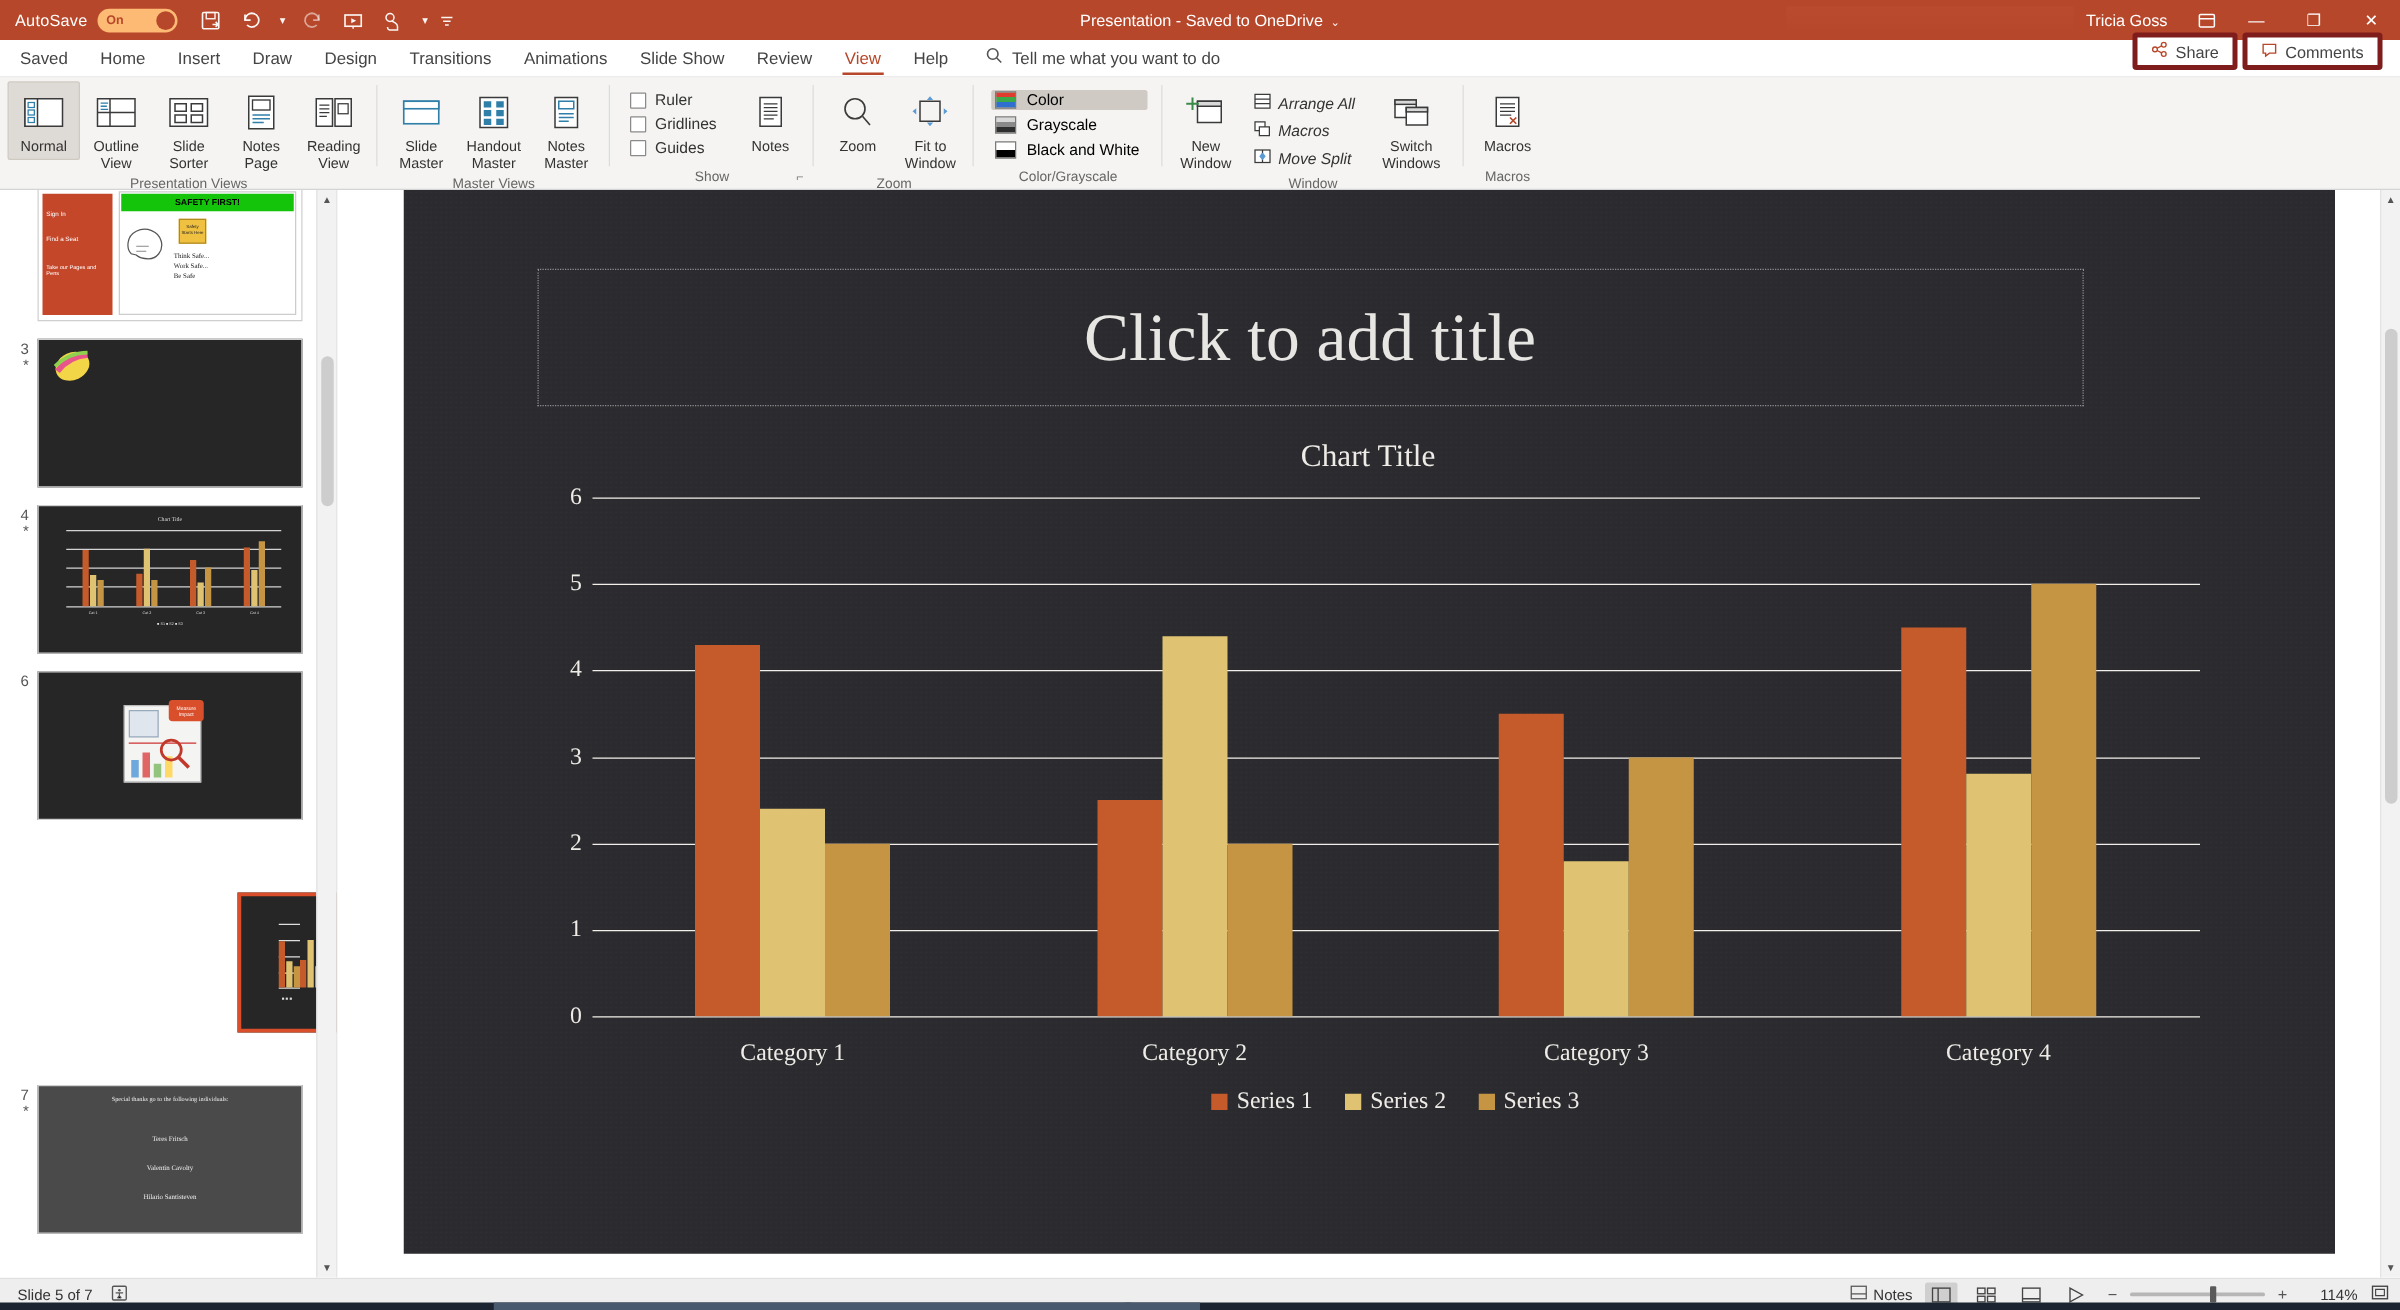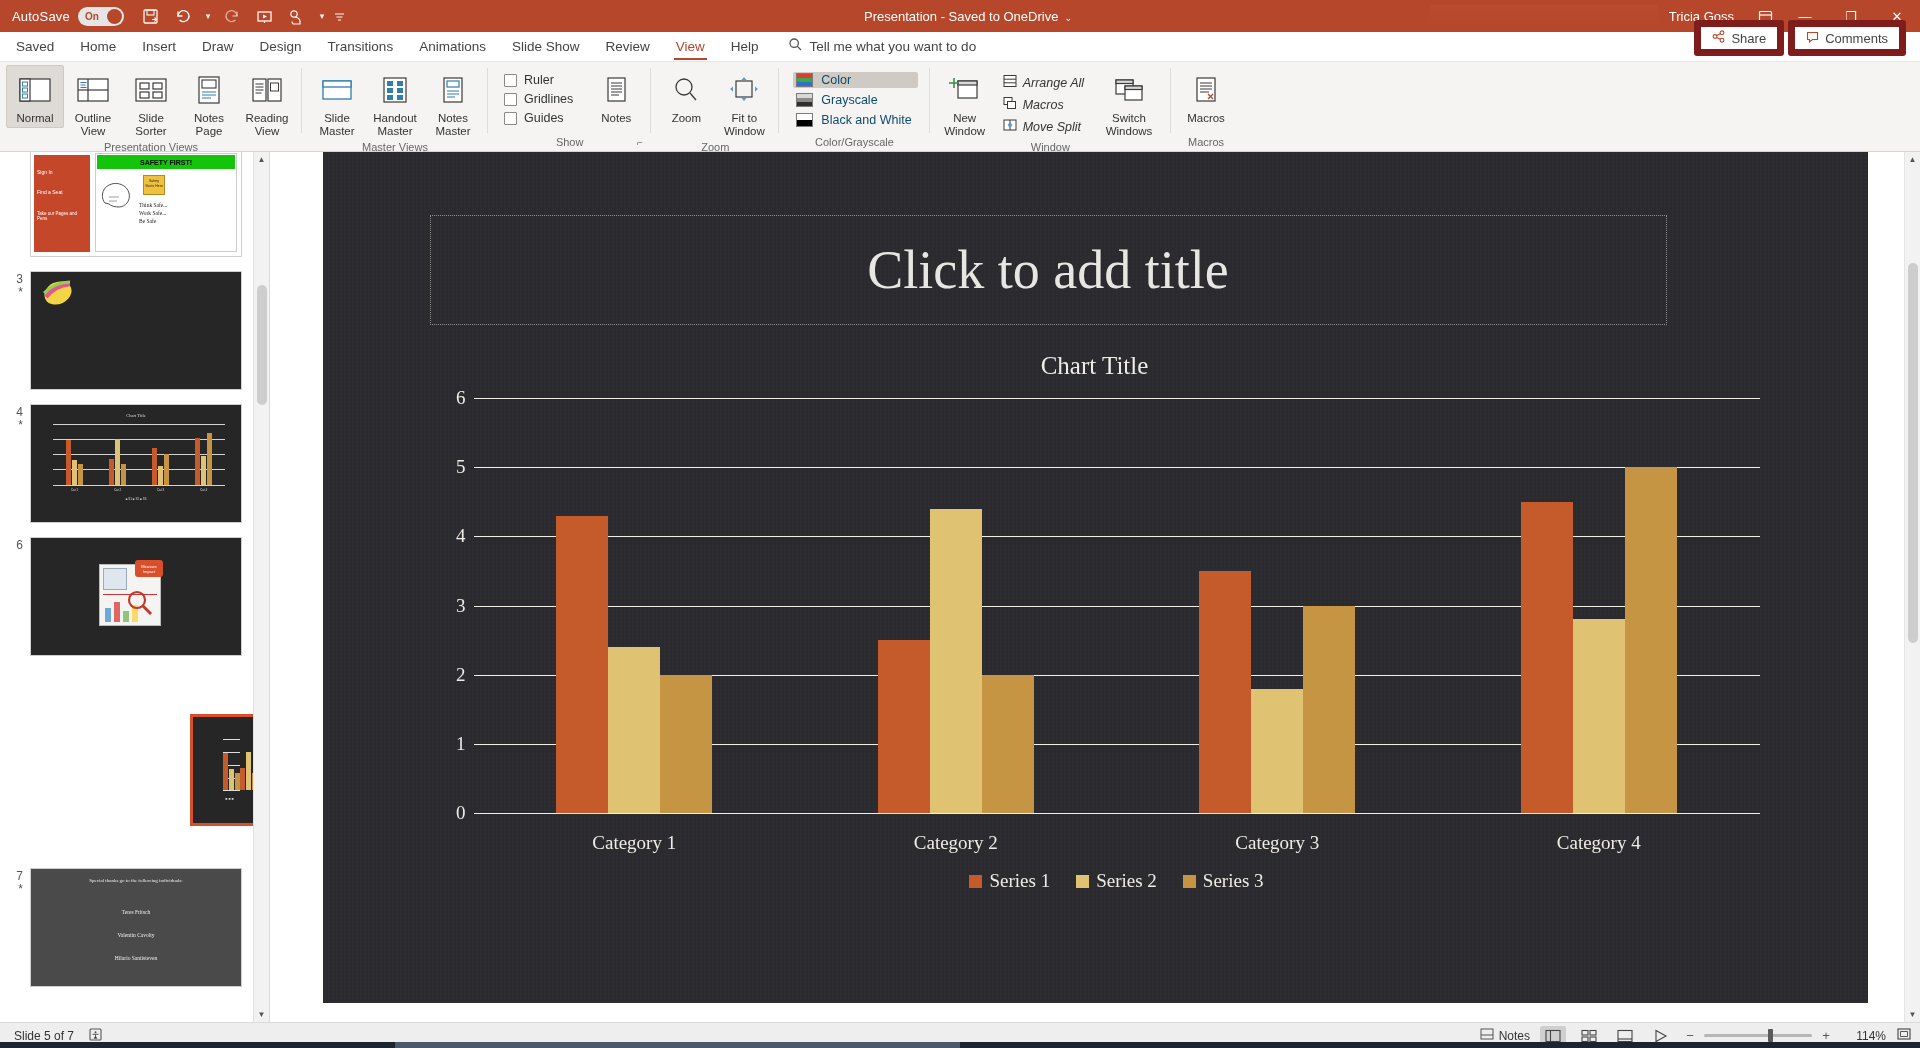--- a/index.html
+++ b/index.html
@@ -12,21 +12,21 @@
 
   
   .titlebar {
     height: 32px; background: #b7472a; color: #fff;
     display: flex; align-items: center; flex: none; position: relative;
     font-size: 12.5px;
   }
   .qat { display: flex; align-items: center; gap: 2px; padding-left: 12px; height: 100%; }
   .autosave-label { font-size: 13px; letter-spacing: .2px; margin-right: 6px; }
   .toggle {
-    width: 46px; height: 19px; border-radius: 10px; background: #e5e5e5;
+    width: 64px; height: 19px; border-radius: 10px; background: #fdba74;
     position: relative; display: flex; align-items: center; cursor: pointer;
   }
   .toggle .tl { font-size: 10px; color: #b7472a; font-weight: bold; margin-left: 7px; }
   .toggle .knob {
     position: absolute; right: 2px; top: 2px; width: 15px; height: 15px;
     border-radius: 50%; background: #b7472a;
   }
   .qicon {
     width: 30px; height: 28px; display: flex; align-items: center; justify-content: center;
     cursor: pointer; font-size: 15px; color: #fff; opacity: .95;
@@ -69,21 +69,21 @@
     height: 2.5px; background: #b7472a;
   }
   .tellme {
     display: flex; align-items: center; gap: 7px; font-size: 13.5px;
     color: #444; margin-left: 16px; padding-bottom: 6px; cursor: text;
   }
   .tellme .mag { font-size: 14px; color: #666; }
   .tabbar-right { margin-left: auto; display: flex; align-items: center; gap: 4px; padding: 0 14px 5px 0; }
   .sharebtn, .commentsbtn {
     display: flex; align-items: center; gap: 6px; font-size: 13px; color: #444;
-    border: 7px solid #7f1d1d; border-radius: 3px; padding: 3px 11px; cursor: pointer; background: #fff;
+    border: 4px solid #7f1d1d; border-radius: 3px; padding: 3px 11px; cursor: pointer; background: #fff;
   }
 
   
   .ribbon {
     height: 90px; background: #f5f4f2; display: flex; flex: none;
     border-bottom: 1px solid #d4d4d4; position: relative;
   }
   .rgroup {
     display: flex; flex-direction: column; position: relative;
     padding: 0 2px; height: 100%;
@@ -107,21 +107,21 @@
   .bigbtn .lbl {
     font-size: 11.5px; color: #333; text-align: center; line-height: 12.5px; margin-top: 2px;
   }
   .bigbtn.wide { width: 72px; }
 
   .chkcol { display: flex; flex-direction: column; gap: 5px; padding: 8px 6px 0 10px; }
   .chkrow { display: flex; align-items: center; gap: 7px; font-size: 12.5px; color: #333; cursor: pointer; }
   .chkbox { width: 13px; height: 13px; border: 1px solid #8a8a8a; background: #fff; border-radius: 1px; }
 
   .colcol { display: flex; flex-direction: column; gap: 4px; padding: 7px 6px 0 8px; }
-  .colrow { display: flex; align-items: center; gap: 8px; font-size: 12.5px; color: #0c4a6e; cursor: pointer; padding: 1px 6px 1px 3px; border-radius: 2px; }
+  .colrow { display: flex; align-items: center; gap: 8px; font-size: 12.5px; color: #000000; cursor: pointer; padding: 1px 6px 1px 3px; border-radius: 2px; }
   .colrow.selected { background: #cfcac3; }
   .swatch { width: 17px; height: 14px; border: 1px solid #7a7a7a; display:block; }
 
   .smallcol { display: flex; flex-direction: column; gap: 3px; padding: 8px 4px 0 4px; }
   .smallrow { display: flex; align-items: center; gap: 6px; font-size: 12.5px; color: #333; cursor: pointer; padding: 1px 5px; border-radius: 2px; font-style: italic; }
 
   .dialog-launcher {
     position: absolute; right: 5px; bottom: 2px; width: 13px; height: 13px;
     font-size: 10px; color: #777; cursor: pointer; display:flex; align-items:center; justify-content:center;
   }

